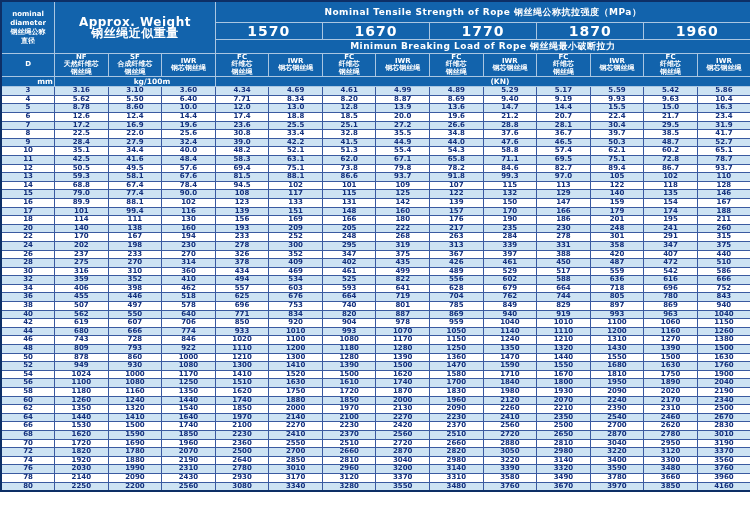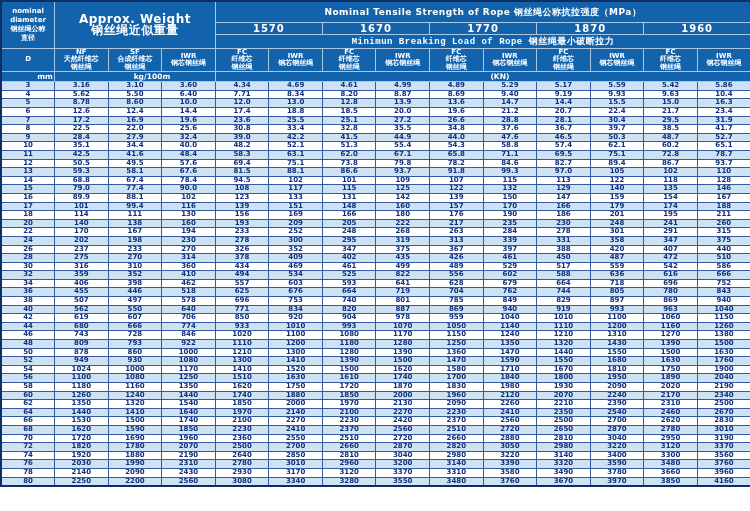--- a/index.html
+++ b/index.html
@@ -5,22 +5,22 @@
   html,body{margin:0;padding:0;background:#ffffff;}
   body{width:750px;font-family:"DejaVu Sans","Liberation Sans",sans-serif;}
   .page{width:750px;height:511px;overflow:hidden;background:#ffffff;}
   table{width:750px;table-layout:fixed;border-collapse:collapse;border:2px solid #0d2f66;}
   col{width:53.57px;}
   th,td{overflow:hidden;padding:0;text-align:center;vertical-align:middle;}
   thead th{background:#1263ac;color:#ffffff;font-weight:bold;border:1px solid #a9c6e2;}
   th.corner{font-size:7px;line-height:9px;white-space:pre-line;}
   th.weight{font-size:12px;line-height:11px;white-space:pre-line;letter-spacing:0.5px;}
   th.title{font-size:9px;height:20px;letter-spacing:0.5px;margin-left:20px;}
-  tr.breakrow th.title{height:12px;font-family:Liberation Mono, monospace;}
-  th.strength{font-size:10px;height:11px;letter-spacing:1px;}
+  tr.breakrow th.title{height:12px;}
+  th.strength{font-size:14px;height:11px;letter-spacing:1px;}
   th.subcol{font-size:7px;line-height:7.4px;white-space:pre-line;height:22px;}
   tr.units th{font-size:7.5px;height:9px;line-height:9px;padding-left:34px;}
   tbody td{font-size:7px;line-height:7.6px;height:7.6px;font-weight:bold;color:#13307c;border:1px solid #3a5aa0;}
   tbody tr.stripe td{background:#cde3f3;border-top:1px solid #eef6fc;}
   tbody tr.plain td{background:#ffffff;border-top:1px solid #f3f8fd;}
   .footer{margin:7px 0 0 4px;font-size:11px;font-weight:bold;color:#1a2c80;letter-spacing:1px;}
 </style>
 </head>
 <body>
 

